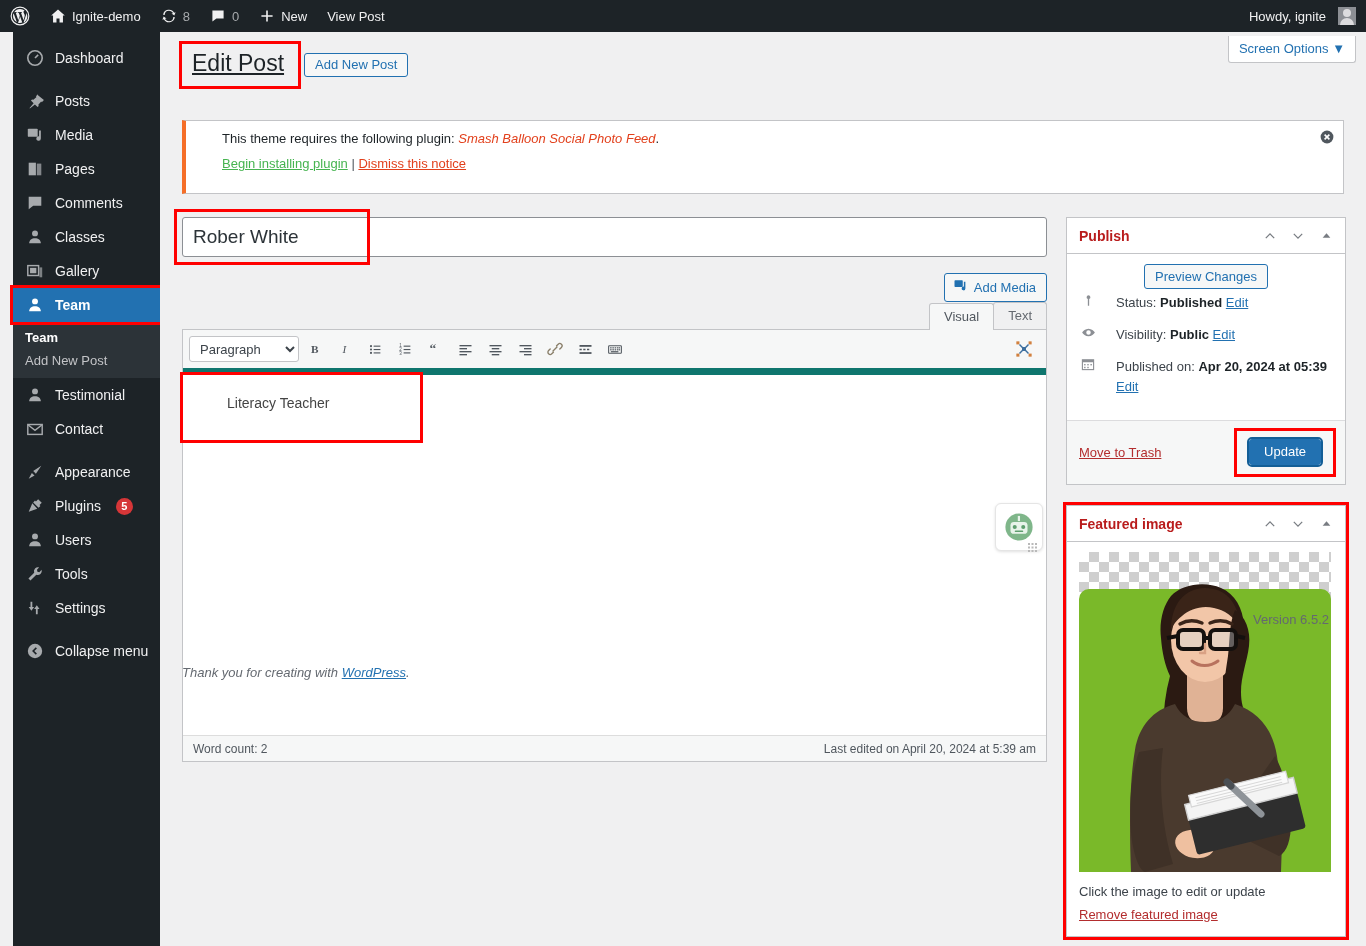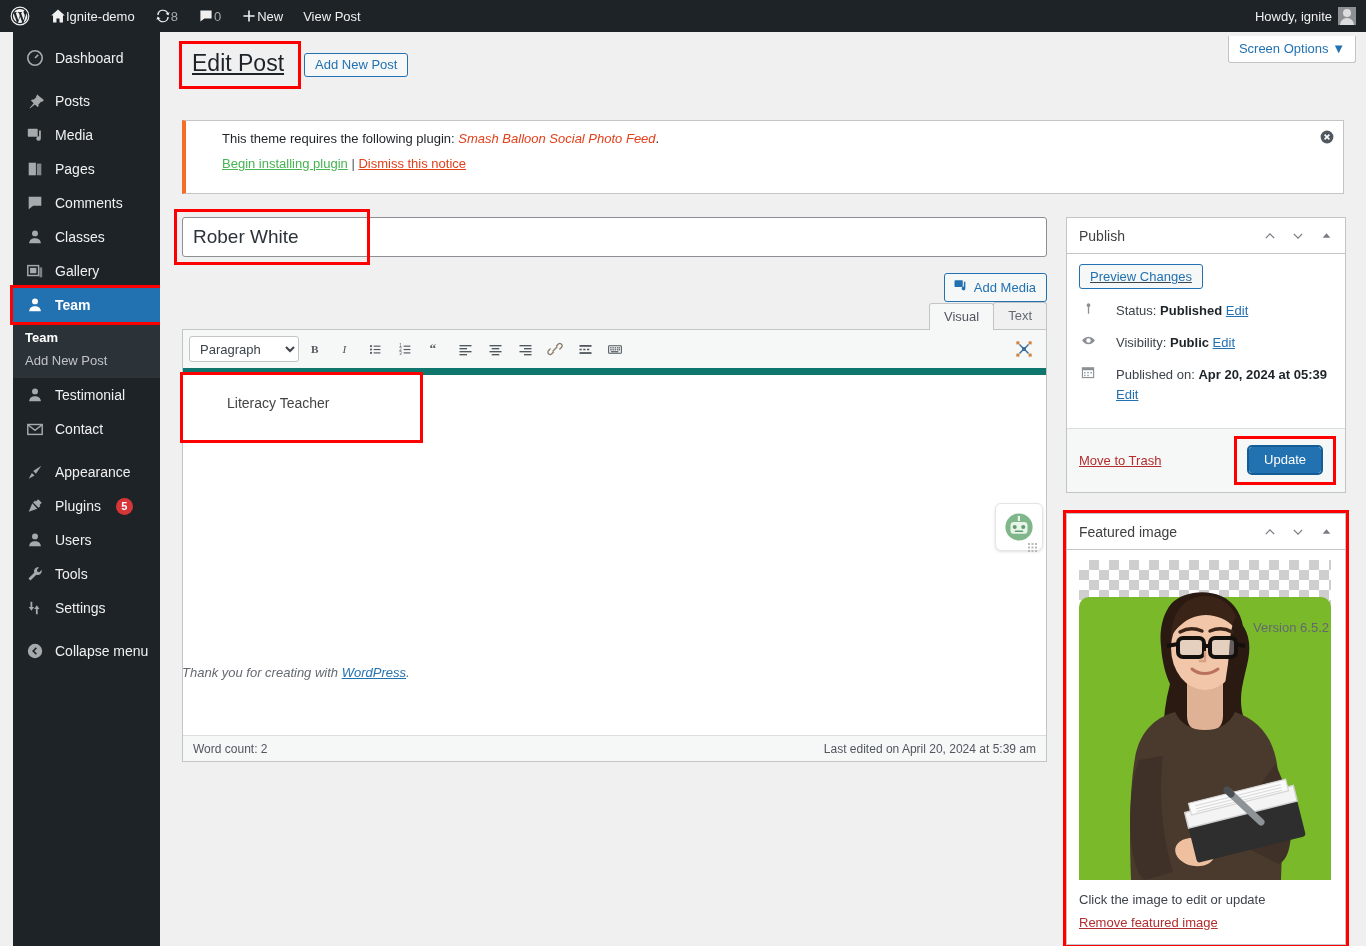--- a/index.html
+++ b/index.html
@@ -10,21 +10,21 @@
     font-size:13px; color:#3c434a; background:#f0f0f1;
   }
 
   
   #adminbar {
     position:absolute; top:0; left:0; width:1366px; height:32px;
     background:#1d2327; color:#f0f0f1; display:flex; align-items:center;
     font-size:13px;
   }
   #adminbar .ab-item {
-    display:flex; align-items:center; height:32px;
+    display:flex; align-items:center; gap:6px; height:32px;
     padding:0 10px; color:#f0f0f1; cursor:pointer; white-space:nowrap;
   }
   #adminbar .ab-right { margin-left:auto; display:flex; align-items:center; }
   .ab-count { color:#a7aaad; }
   .wp-logo { width:20px; height:20px; }
   .avatar-box {
     width:18px; height:18px; background:#8c8f94; margin-left:6px;
     display:inline-block; position:relative; overflow:hidden; flex:none;
   }
   .avatar-box::before {
@@ -178,29 +178,29 @@
   }
   #thankyou a { color:#2271b1; }
 
   
   #side-col { position:absolute; left:906px; top:185px; width:280px; }
   .postbox { background:#fff; border:1px solid #c3c4c7; margin-bottom:20px; }
   .postbox-header {
     display:flex; align-items:center; height:36px; padding:0 0 0 12px;
     border-bottom:1px solid #c3c4c7;
   }
-  .postbox-title { font-size:14px; font-weight:400; color:#404040; }
+  .postbox-title { font-size:14px; font-weight:700; color:#b91c1c; }
   .pb-handles { margin-left:auto; display:flex; align-items:center; gap:2px; padding-right:6px; }
   .pb-handle {
     width:26px; height:28px; display:flex; align-items:center; justify-content:center;
     color:#787c82; cursor:pointer;
   }
   .pb-inside { padding:10px 12px 12px 12px; }
 
-  #preview-row { display:flex; justify-content:flex-start; margin-bottom:12px;text-decoration:underline; }
+  #preview-row { display:flex; justify-content:center; margin-bottom:4px; }
   #preview-btn {
     font-size:13px; color:#2271b1; background:#f6f7f7; border:1px solid #2271b1;
     border-radius:3px; padding:4px 10px; cursor:pointer;
   }
   .misc-row { display:flex; align-items:flex-start; gap:19px; margin-bottom:12px; font-size:13px; color:#3c434a; line-height:1.5; }
   .misc-row .mi { width:18px; color:#8c8f94; flex:none; text-align:center; }
   .misc-row b { color:#1d2327; }
   .misc-row a { color:#2271b1; }
   #publish-actions {
     border-top:1px solid #dcdcde; background:#f6f7f7;

